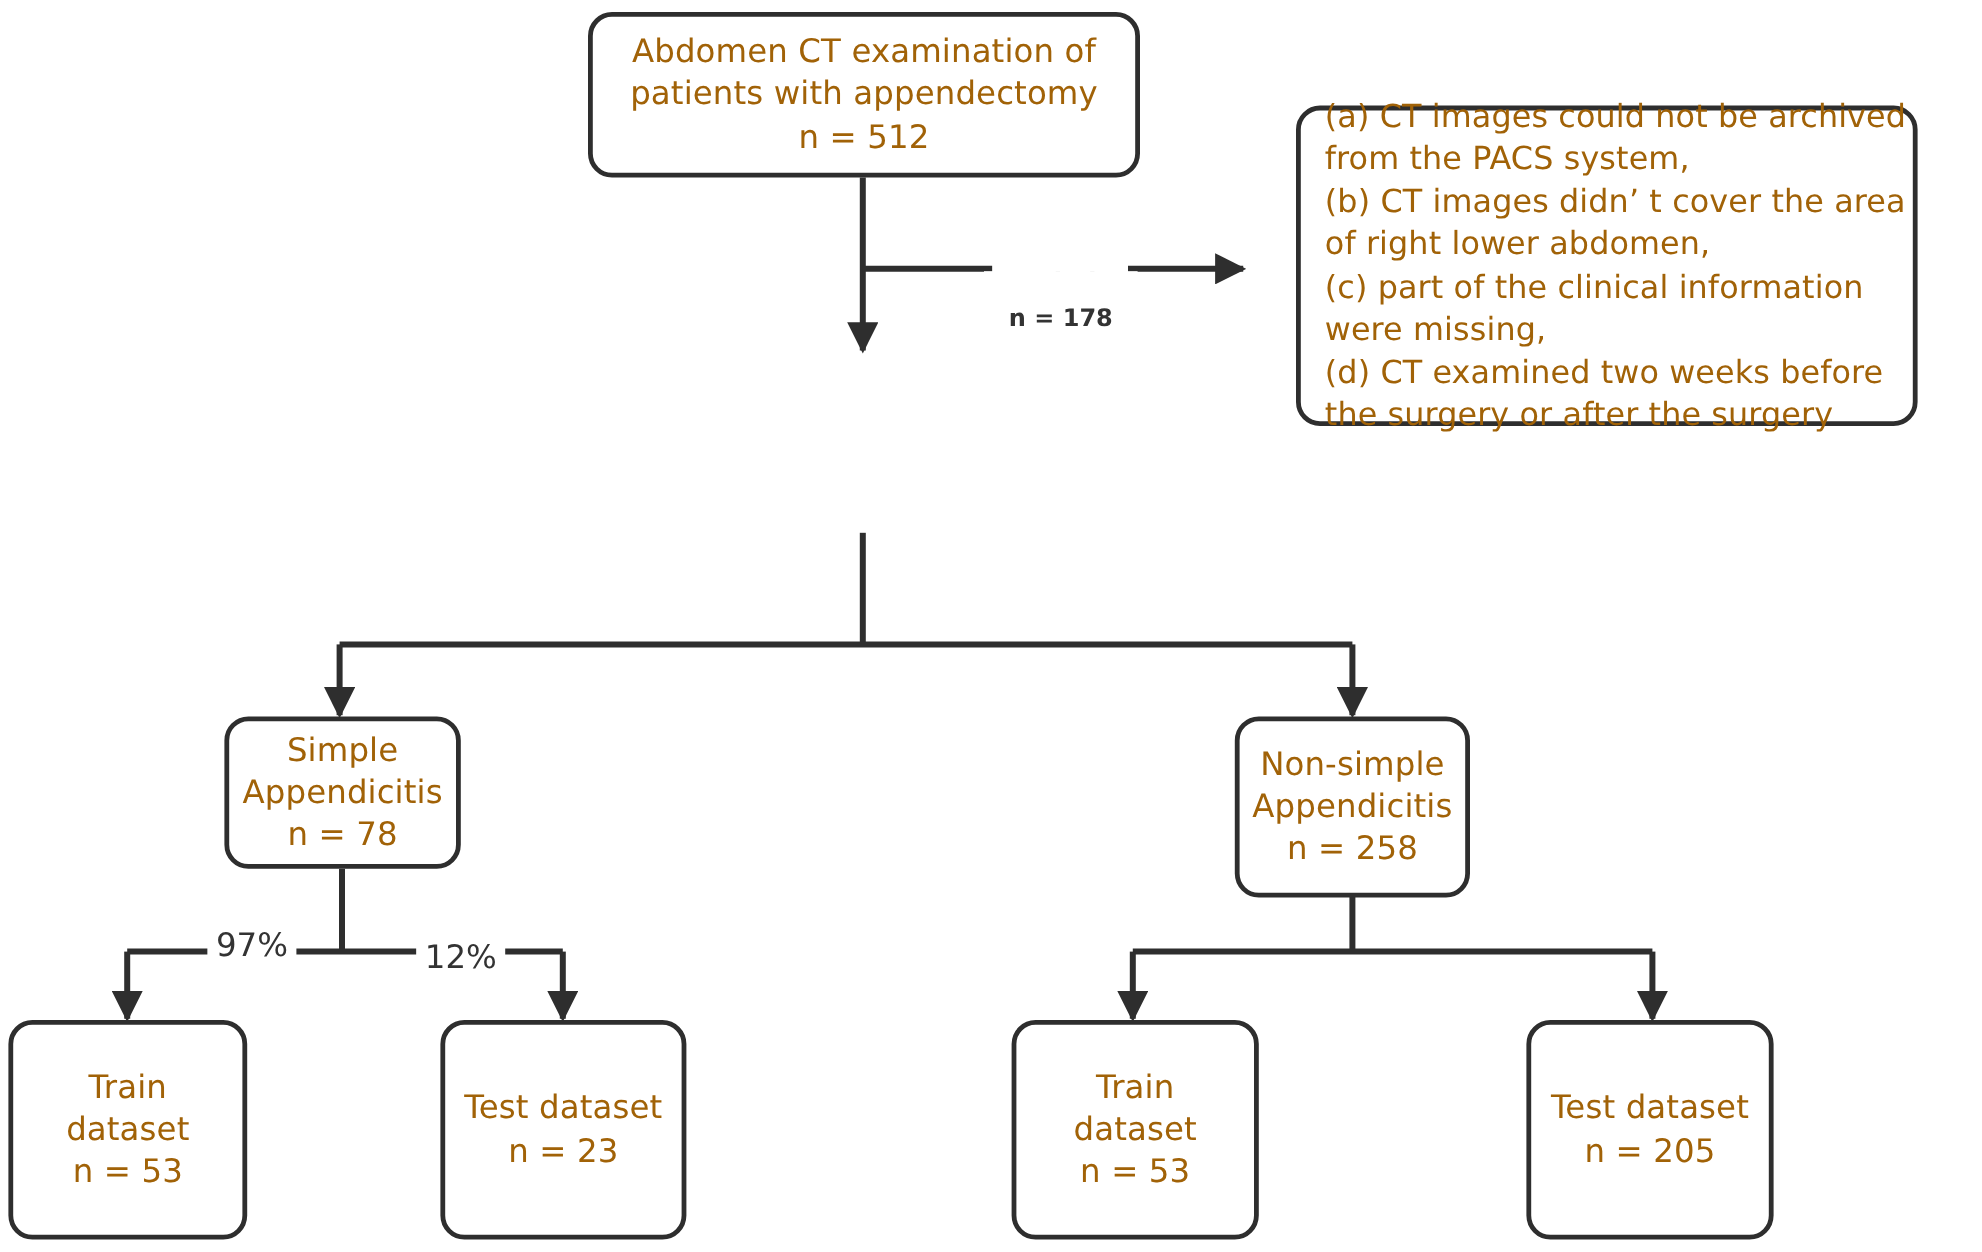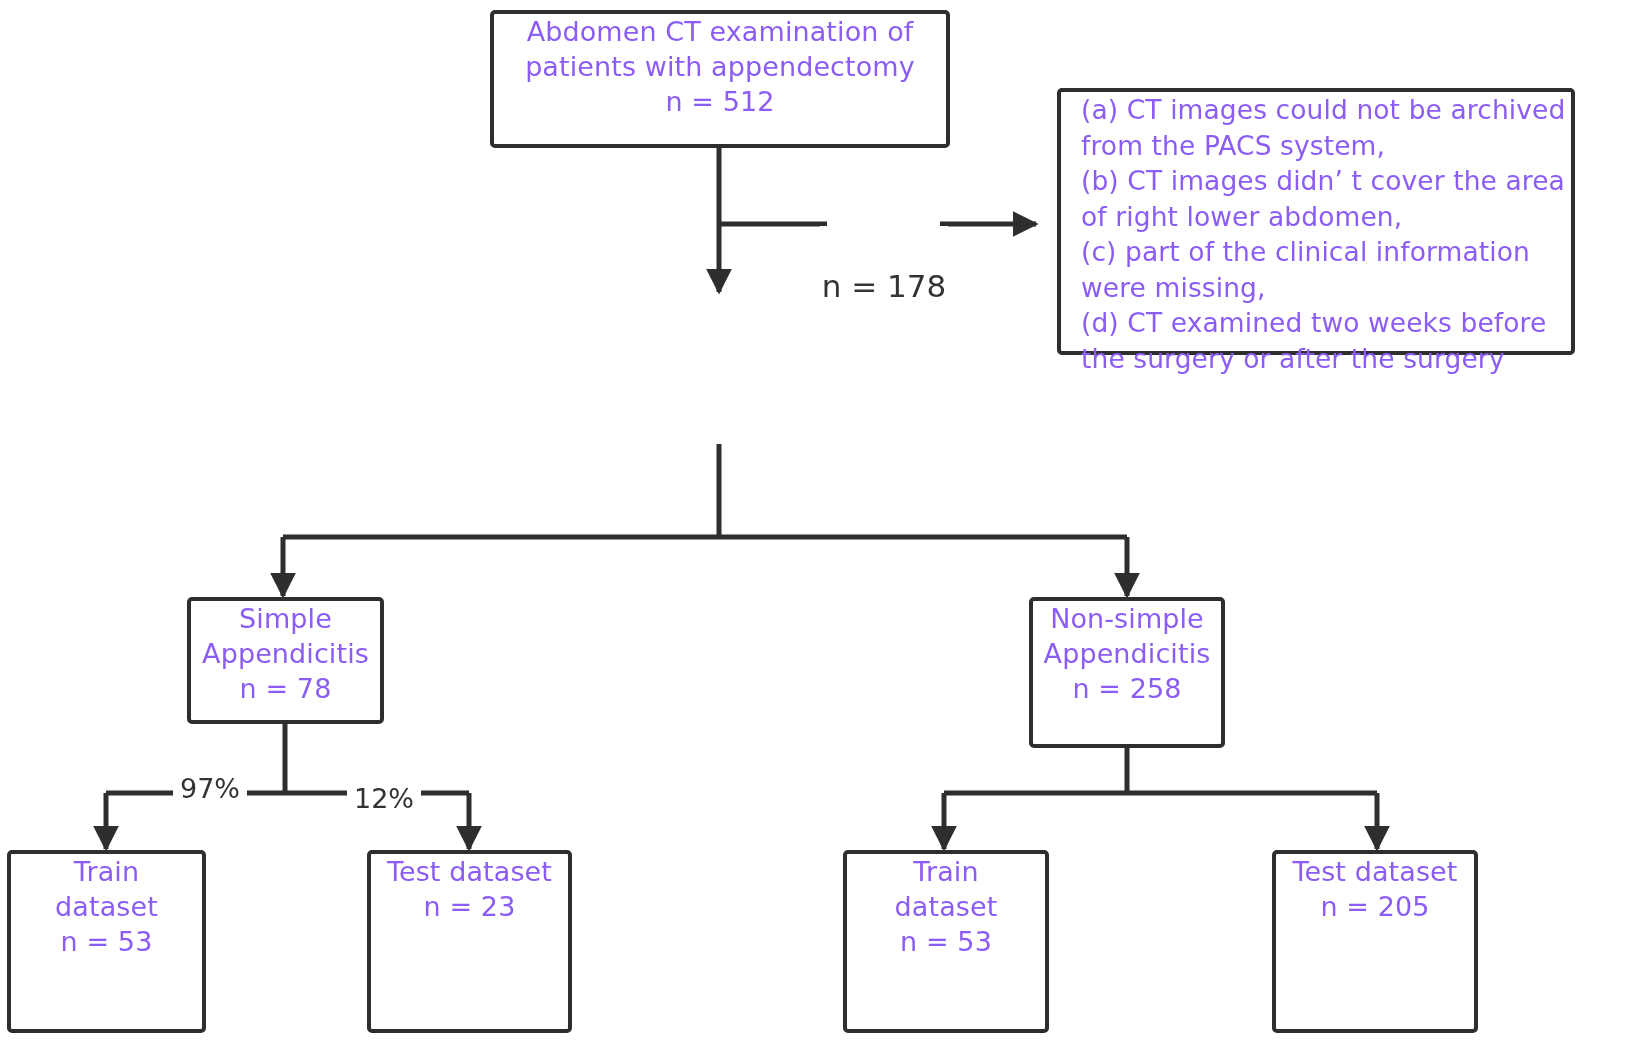--- a/index.html
+++ b/index.html
@@ -22,26 +22,26 @@
     top: 0;
     width: 1652px;
     height: 1043px;
     pointer-events: none;
   }
   .node {
     position: absolute;
     box-sizing: border-box;
     background: #ffffff;
     border: 4px solid #2e2e2e;
-    border-radius: 5px;
+    border-radius: 20px;
     display: flex;
-    align-items: flex-start;
+    align-items: center;
     justify-content: center;
     text-align: center;
-    color: #8b5cf6;
+    color: #a16207;
     font-size: 27px;
     line-height: 1.30;
     letter-spacing: 0.1px;
     z-index: 2;
   }
   .node .inner {
     width: 100%;
     padding: 0 6px;
     box-sizing: border-box;
     white-space: pre-line;
@@ -53,26 +53,27 @@
     font-size: 26.5px;
     line-height: 1.34;
   }
   .node.reasons .inner {
     padding: 0 0 0 20px;
   }
   
   .edge-label {
     position: absolute;
     color: #333333;
-    font-size: 31px;
+    font-size: 20px;
     line-height: 1.30;
     background: #ffffff;
     text-align: center;
     white-space: pre-line;
     z-index: 3;
+    font-weight: bold;
   }
   .pct-label {
     position: absolute;
     color: #333333;
     font-size: 27px;
     line-height: 1;
     background: #ffffff;
     text-align: center;
     white-space: nowrap;
     z-index: 3;
@@ -114,21 +115,21 @@
     <path d="M 944 793 L 944 849" fill="none" stroke="#2e2e2e" stroke-width="5" marker-end="url(#arrowhead)"></path>
     <path d="M 1377 793 L 1377 849" fill="none" stroke="#2e2e2e" stroke-width="5" marker-end="url(#arrowhead)"></path>
   </svg>
 
   <div class="node" style="left:490px; top:10px; width:460px; height:138px;">
     <span class="inner">Abdomen CT examination of
 patients with appendectomy
 n = 512</span>
   </div>
 
-  <div class="node reasons" style="left:1057px; top:88px; width:518px; height:267px;">
+  <div class="node reasons" style="left:1080px; top:88px; width:518px; height:267px;">
     <span class="inner">(a) CT images could not be archived
 from the PACS system,
 (b) CT images didn’  t cover the area
 of right lower abdomen,
 (c) part of the clinical information
 were missing,
 (d) CT examined two weeks before
 the surgery or after the surgery</span>
   </div>
 

